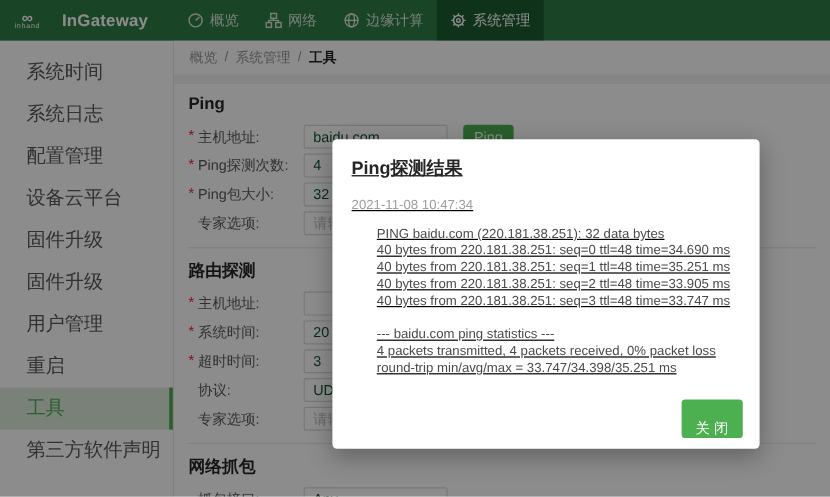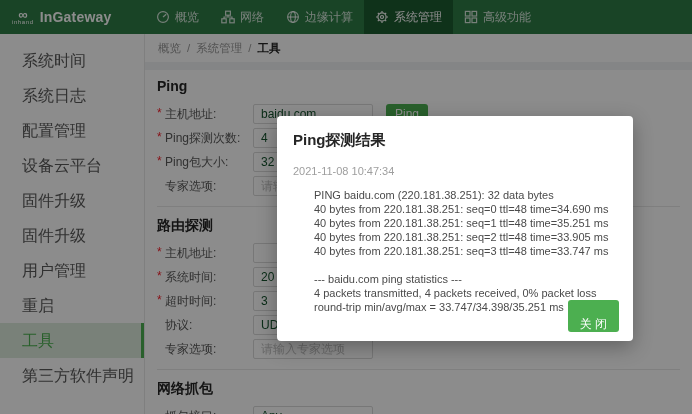--- a/index.html
+++ b/index.html
@@ -7,21 +7,21 @@
   body {
     font-family:"Liberation Sans","DejaVu Sans",sans-serif;
     position:relative; overflow:hidden; background:#f0f2f5;
   }
   
   .nav { height:34px; background:#2e7d46; display:flex; align-items:stretch; color:#fff; }
   .logo { width:145px; display:flex; align-items:center; gap:6px; padding-left:12px; flex:none; }
   .logo-mark { display:flex; flex-direction:column; align-items:center; line-height:1; }
   .logo-mark .inf { font-size:13px; font-weight:bold; line-height:9px; }
   .logo-mark .inhand { font-size:6px; letter-spacing:.6px; }
-  .product { font-size:14px; font-weight:bold; letter-spacing:.2px; }
+  .product { font-size:14px; font-weight:bold; letter-spacing:.2px;margin-left:12px; }
   .nav-items { display:flex; }
   .nav-item { display:flex; align-items:center; gap:5px; padding:0 11px; font-size:12px;
               color:rgba(255,255,255,.82); cursor:pointer; }
   .nav-item.active { background:#1c5b30; color:#fff; }
   .nav-item svg { display:block; flex:none; }
   
   .shell { display:flex; height:380px; }
   .sidebar { width:145px; flex:none; background:#fff; border-right:1px solid #e8e8e8; padding-top:9px; }
   .side-item { height:35px; line-height:35px; padding-left:22px; font-size:16px; color:#595959; cursor:pointer; }
   .side-item.active { background:#dcebdc; color:#4caf50; border-right:3px solid #4caf50; }
@@ -37,22 +37,22 @@
   .input, .select { width:120px; height:20px; border:1px solid #d9d9d9; border-radius:2px;
                     font-size:12px; color:#14532d; padding:0 7px; background:#fff;
                     font-family:inherit; outline:none; }
   .input::placeholder { color:#bfbfbf; }
   .select { display:flex; align-items:center; justify-content:space-between; cursor:pointer; }
   .btn { margin-left:13px; height:21px; padding:0 9px; background:#4caf50; color:#fff; border:none;
          border-radius:3px; font-size:12px; cursor:pointer; font-family:inherit; }
   .divider { border:none; border-top:1px solid #e8e8e8; margin:8px 0; }
   
   .overlay { position:absolute; inset:0; background:rgba(0,0,0,0.45); z-index:10; }
-  .modal { position:absolute; left:277px; top:116px; width:356px; height:225px; background:#fff;
-           border-radius:4px; box-shadow:0 6px 20px rgba(0,0,0,.3); z-index:11; padding:15px 16px; }
+  .modal { position:absolute; left:277px; top:116px; width:356px; height:258px; background:#fff;
+           border-radius:4px; box-shadow:0 6px 20px rgba(0,0,0,.3); z-index:11; padding:15px 16px;text-decoration:underline; }
   .modal-title { font-size:15px; font-weight:600; color:#262626; }
   .modal-time { font-size:11px; color:#9e9e9e; margin-top:15px; }
   .modal-output { margin-top:11px; font-size:11px; line-height:14px; color:#4a4a4a; white-space:pre-wrap;margin-left:21px; }
   .modal-close { position:absolute; right:14px; bottom:9px; margin-left:0; height:20px; padding:16px 12px;margin-top:45px; }
 </style>
 </head>
 <body>
 
 <header class="nav">
   <div class="logo">
@@ -95,31 +95,20 @@
     </div>
     <div class="nav-item active">
       <span>
         <svg width="14" height="14" viewBox="0 0 14 14" fill="none" stroke="currentColor" stroke-width="1.2">
           <circle cx="7" cy="7" r="4.1"></circle>
             <circle cx="7" cy="7" r="1.5"></circle>
           <path d="M7 1 V2.6 M7 11.4 V13 M1 7 H2.6 M11.4 7 H13 M2.8 2.8 L3.9 3.9 M10.1 10.1 L11.2 11.2 M11.2 2.8 L10.1 3.9 M3.9 10.1 L2.8 11.2"></path>
         </svg>
       </span>
       <span>系统管理</span>
-    </div>
-    <div class="nav-item">
-      <span>
-        <svg width="14" height="14" viewBox="0 0 14 14" fill="none" stroke="currentColor" stroke-width="1.2">
-          <rect x="1.4" y="1.4" width="4.6" height="4.6"></rect>
-            <rect x="8" y="1.4" width="4.6" height="4.6"></rect>
-          <rect x="1.4" y="8" width="4.6" height="4.6"></rect>
-            <rect x="8" y="8" width="4.6" height="4.6"></rect>
-        </svg>
-      </span>
-      <span>高级功能</span>
     </div>
   </nav>
 </header>
 
 <div class="shell">
   <aside class="sidebar">
     <div class="side-item">系统时间</div>
     <div class="side-item">系统日志</div>
     <div class="side-item">配置管理</div>
     <div class="side-item">设备云平台</div>

